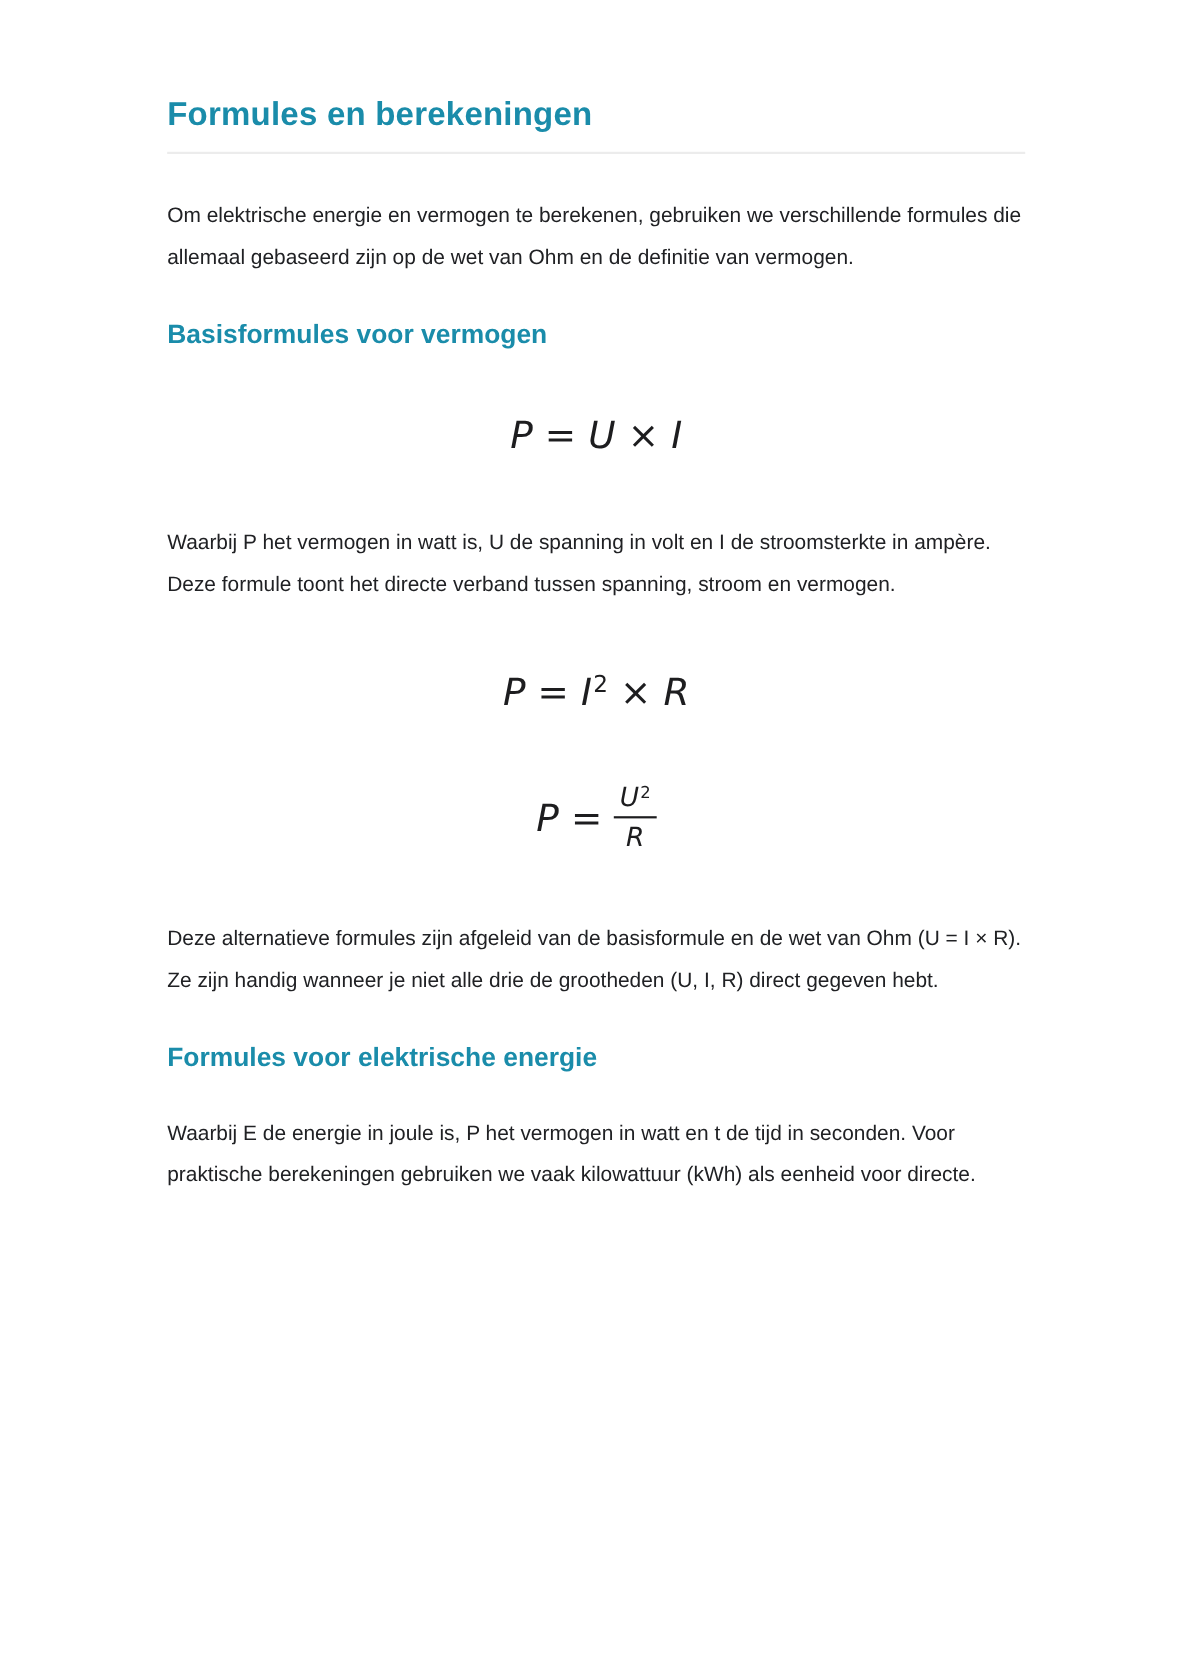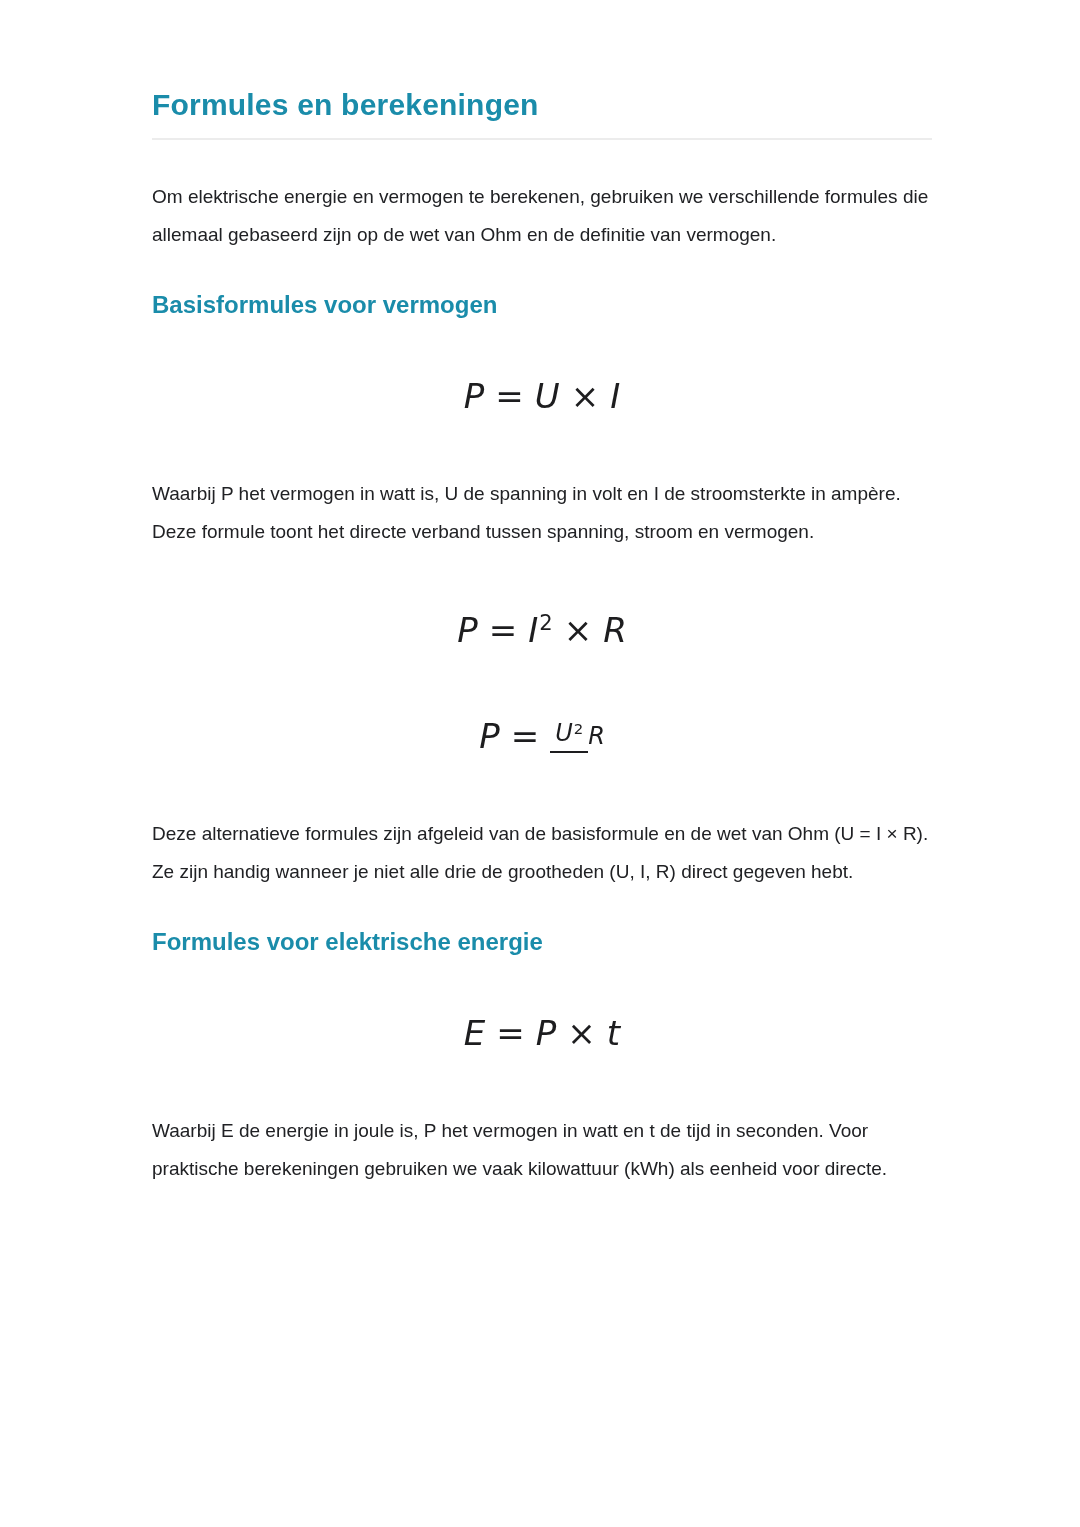--- a/index.html
+++ b/index.html
@@ -63,21 +63,21 @@
   }
   .formula .msup {
     font-style: normal;
     font-size: 0.62em;
     position: relative;
     top: -0.55em;
     margin-left: 1px;
   }
   .formula .frac {
     display: inline-flex;
-    flex-direction: row;
+    flex-direction: column;
     vertical-align: middle;
     text-align: center;
     font-size: 24px;
     line-height: 1.2;
     position: relative;
     top: -2px;
   }
   .formula .frac .num {
     border-bottom: 2px solid #1d1d1f;
     padding: 0 5px 3px 5px;
@@ -116,19 +116,16 @@
     <span class="mi">P</span><span class="mo">=</span><span class="frac">
         <span class="num"><span class="mi">U</span><span class="msup">2</span></span>
         <span class="den"><span class="mi">R</span></span>
       </span>
   </div>
 
   <p class="body-text">Deze alternatieve formules zijn afgeleid van de basisformule en de wet van Ohm (U = I × R). Ze zijn handig wanneer je niet alle drie de grootheden (U, I, R) direct gegeven hebt.</p>
 
   <h3 class="section-heading">Formules voor elektrische energie</h3>
 
-  <div class="formula">
-    <span class="mi">E</span><span class="mo">=</span><span class="mi">P</span><span class="mo">×</span><span class="mi">t</span>
-  </div>
 
   <p class="body-text">Waarbij E de energie in joule is, P het vermogen in watt en t de tijd in seconden. Voor praktische berekeningen gebruiken we vaak kilowattuur (kWh) als eenheid voor directe.</p>
 
 </main>
 
 </body></html>

